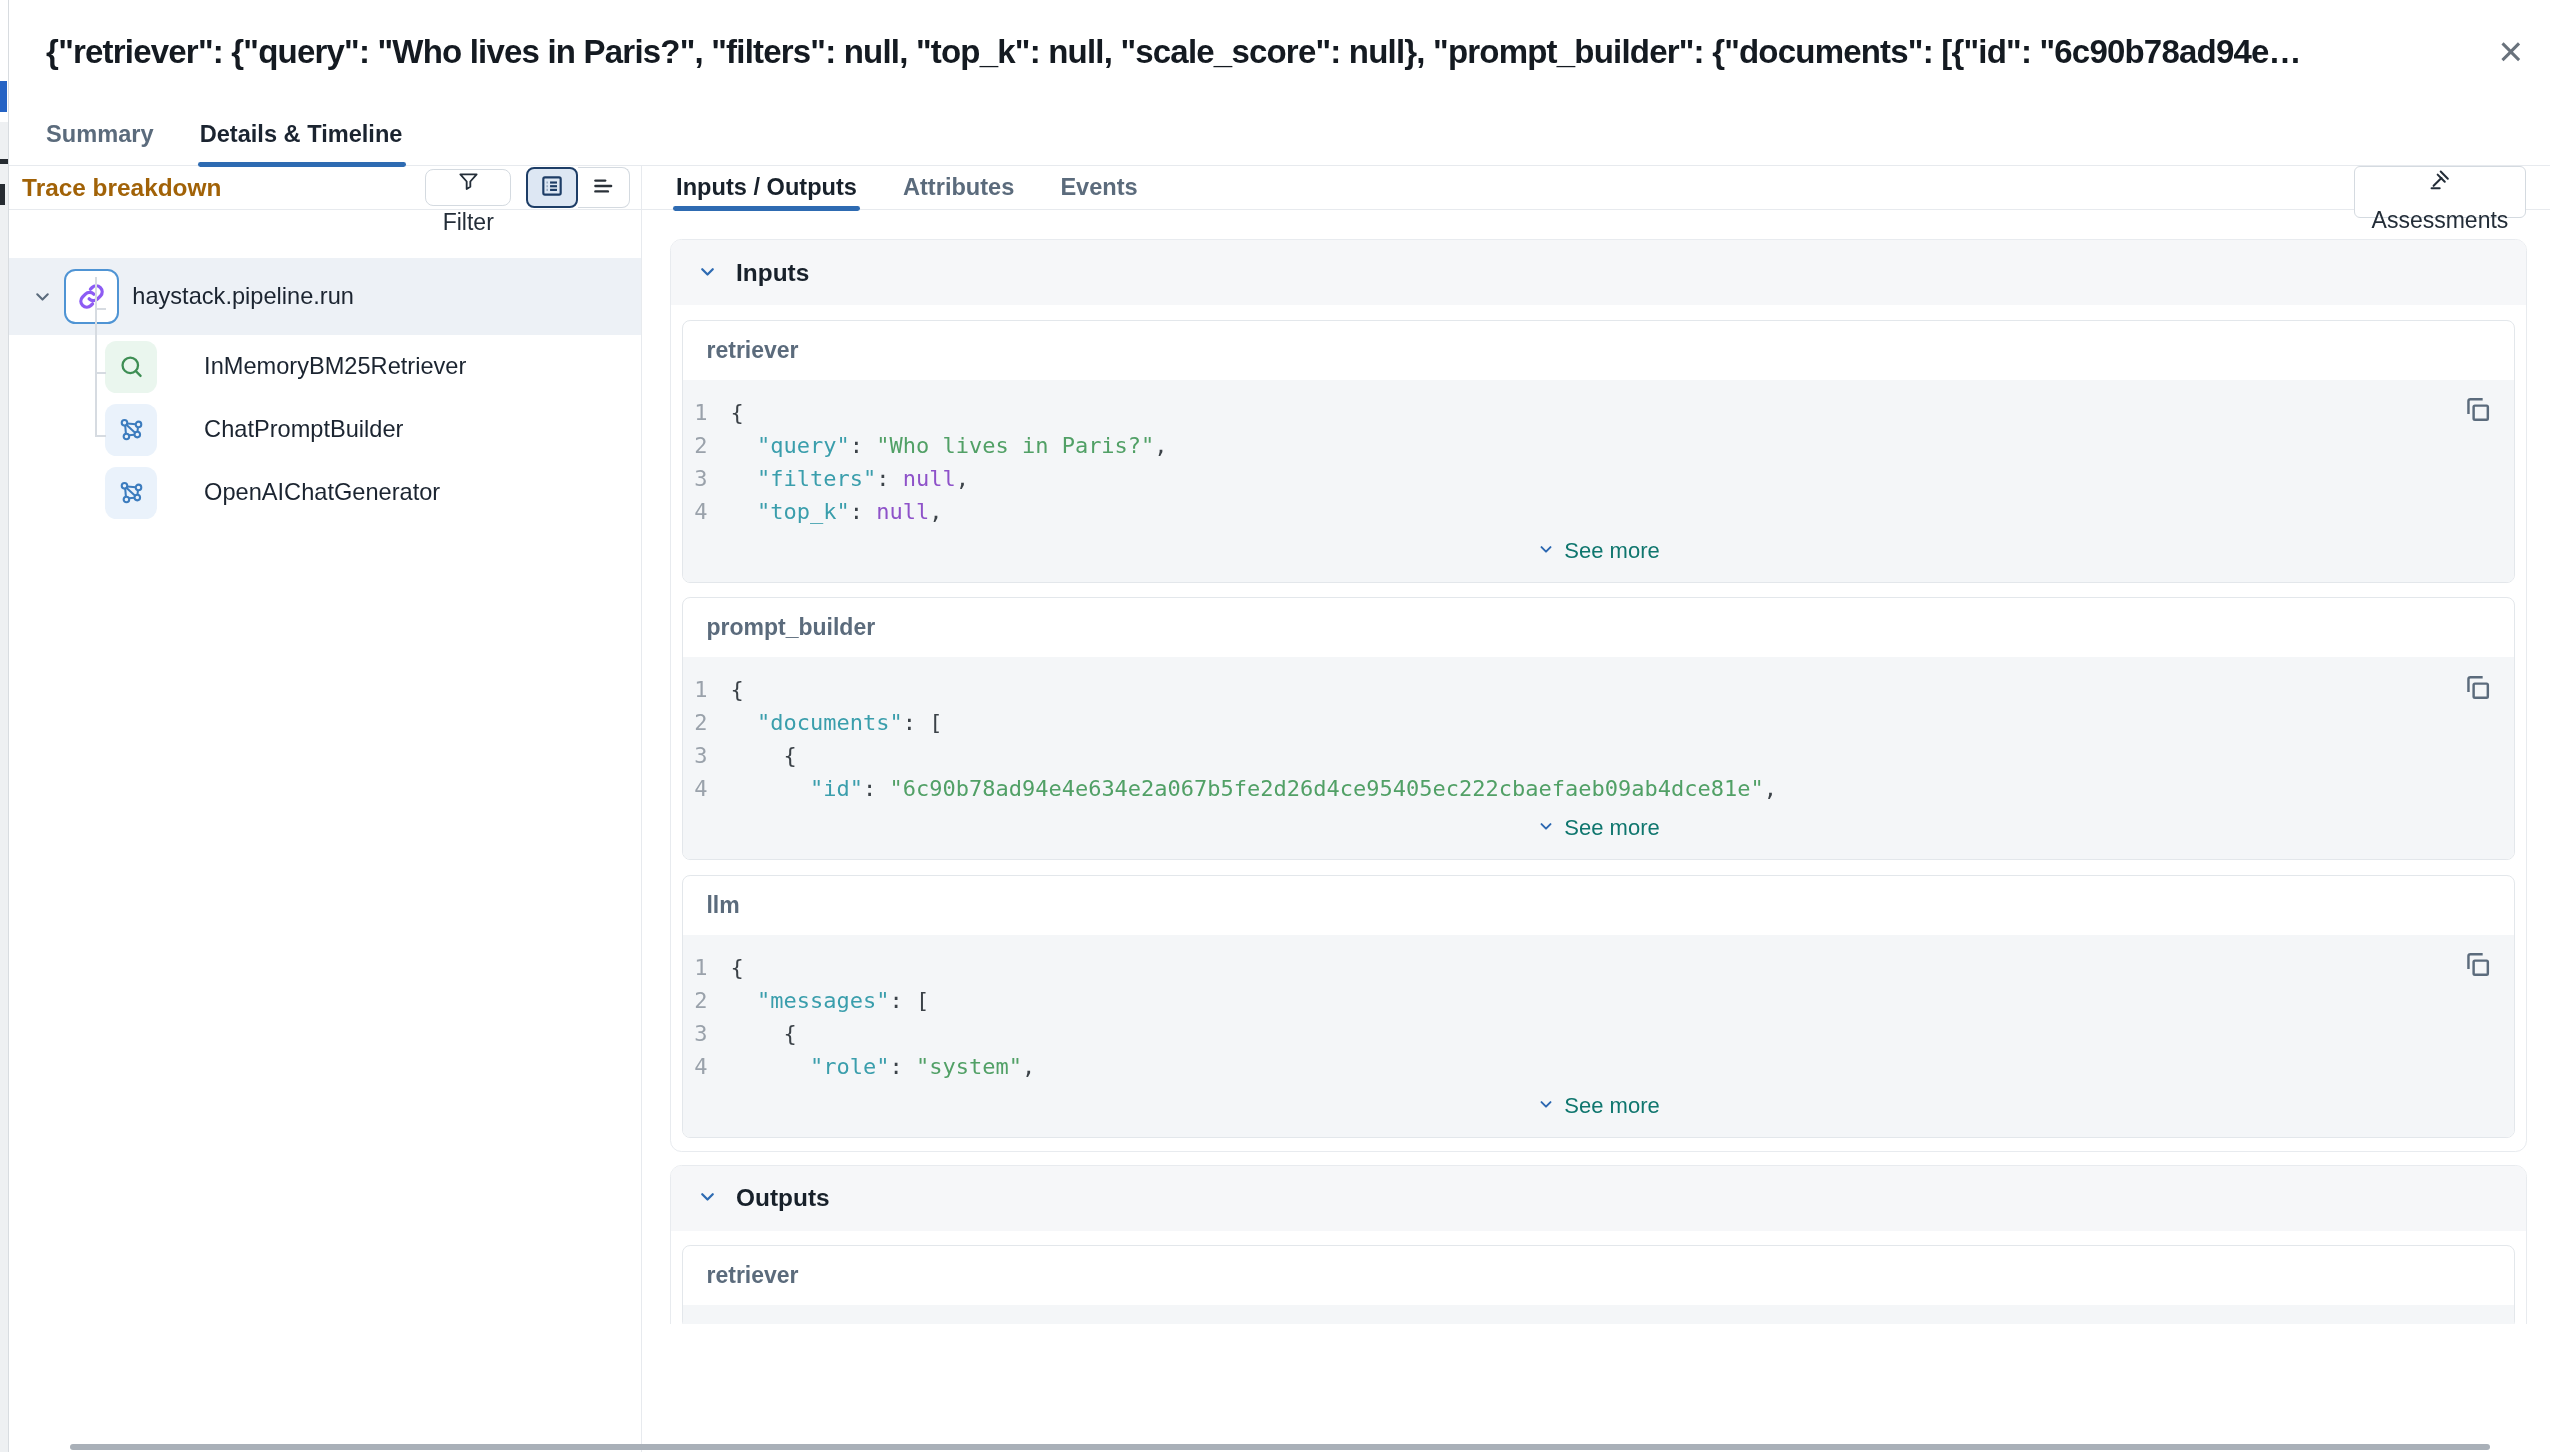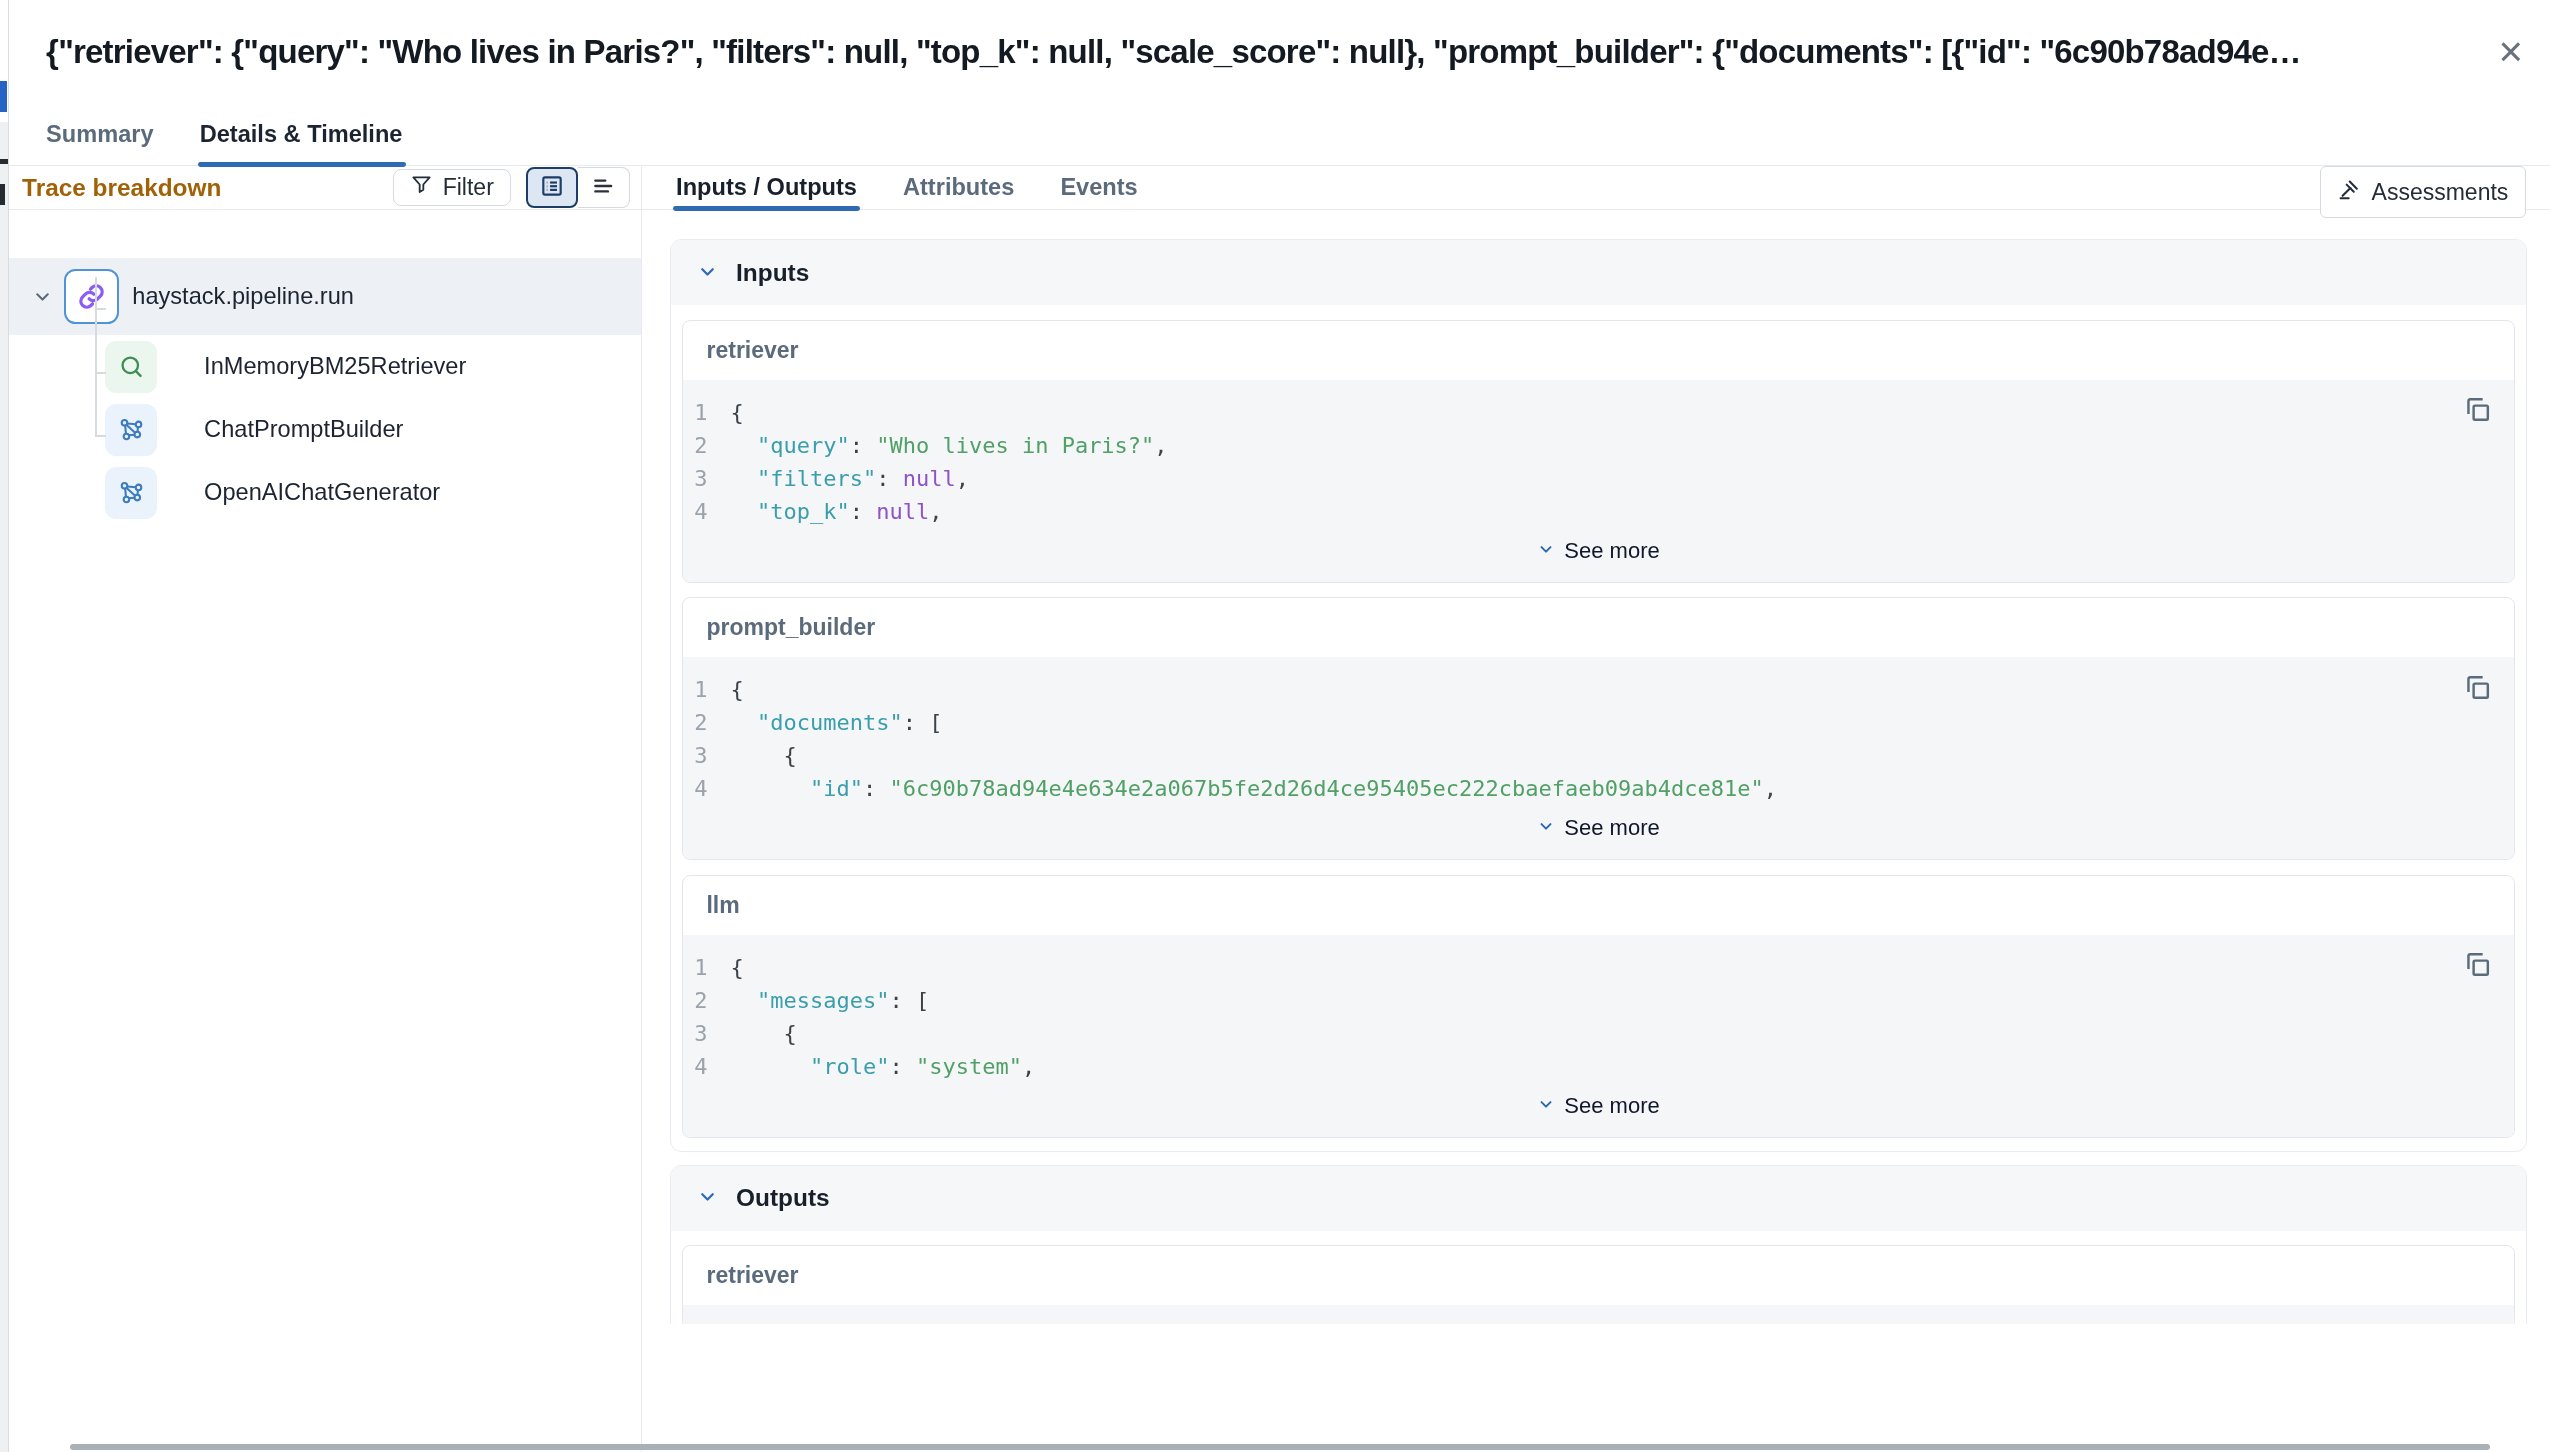--- a/index.html
+++ b/index.html
@@ -31,21 +31,21 @@
   .search-box { height:50px; border:1.6px solid #d4dae0; border-radius:9.8px; display:flex; align-items:center; gap:14.6px; padding-left:18px; background:#fff; }
   .search-box svg { flex:none; }
   .search-box input { flex:1; border:none; outline:none; background:transparent; font-family:"Liberation Sans",sans-serif; font-size:23.6px; color:#2a323b; }
   .search-box input::placeholder { color:#5b6b7c; opacity:1; }
 
   
   .split { flex:1; display:flex; min-height:0; }
   .trace-panel { width:633px; flex:none; border-right:1.6px solid #e7eaee; display:flex; flex-direction:column; }
   .trace-header { height:44px; flex:none; display:flex; align-items:center; padding:0 11.4px 0 13px; border-bottom:1.6px solid #e7eaee; }
   .trace-title { flex:1; font-size:24.4px; font-weight:bold; color:#a16207; }
-  .btn { display:flex; align-items:center; gap:9.8px; background:#fff; border:1.6px solid #d4dae0; border-radius:8.1px; height:37px; padding:0 16.3px; font-size:23px; color:#232d38; font-family:"Liberation Sans",sans-serif; cursor:pointer; }
+  .btn { display:flex; align-items:center; gap:9.8px; background:#fff; border:1.6px solid #d4dae0; border-radius:8.1px; height:37px; padding:0 16.3px; font-size:23px; color:#232d38; font-family:"Liberation Sans",sans-serif; cursor:pointer;flex-direction:column; }
   .toggle-group { display:flex; margin-left:14.6px; }
   .tbtn { width:52px; height:41px; display:flex; align-items:center; justify-content:center; cursor:pointer; background:#fff; border:1.6px solid #d4dae0; }
   .tbtn.active { background:#dde7f3; border:2.4px solid #1d3d66; border-radius:8.1px; z-index:1; }
   .tbtn.right { border-left:none; border-radius:0 8.1px 8.1px 0; }
 
   
   .tree { flex:1; position:relative; padding-top:0; }
   .tree-row { height:63px; display:flex; align-items:center; cursor:pointer; position:relative; }
   .tree-row.root { height:77px; padding-left:21px; background:#edf1f6;margin-top:48px; }
   .tree-row.child { padding-left:96px;gap:34px; }
@@ -77,21 +77,21 @@
   .card:last-child { margin-bottom:0; }
   .card-label { height:59px; display:flex; align-items:center; padding-left:23px; font-size:23px; font-weight:bold; color:#5b6b7c; }
   .card-code { background:#f4f6f8; padding:16.3px 0 6.5px 0; position:relative; }
   .code-line { display:flex; line-height:33px; font-family:"DejaVu Sans Mono", monospace; font-size:22px; }
   .ln { width:47px; text-align:right; padding-right:23px; color:#9aa2ab; flex:none; }
   .lc { white-space:pre; color:#3b4248; }
   .tk { color:#3a9eac; }
   .ts { color:#51a066; }
   .tn { color:#8e52c9; }
   .copy-btn { position:absolute; top:14.6px; right:19.5px; width:33px; height:33px; background:transparent; border:none; cursor:pointer; }
-  .see-more { display:flex; align-items:center; justify-content:center; gap:9px; padding:9.8px 0 11.4px 0; color:#0f172a; font-size:22px; cursor:pointer; }
+  .see-more { display:flex; align-items:center; justify-content:center; gap:9px; padding:9.8px 0 11.4px 0; color:#0f766e; font-size:22px; cursor:pointer; }
 
   
   .bottom-scrollbar { position:absolute; left:70px; top:1444px; width:2420px; height:5.7px; background:#a9b0b8; border-radius:3.3px; }
 </style>
 </head>
 <body>
 
 <div class="sliver">
   <div class="sl-bg"></div>
   <div class="sl-blue"></div>

